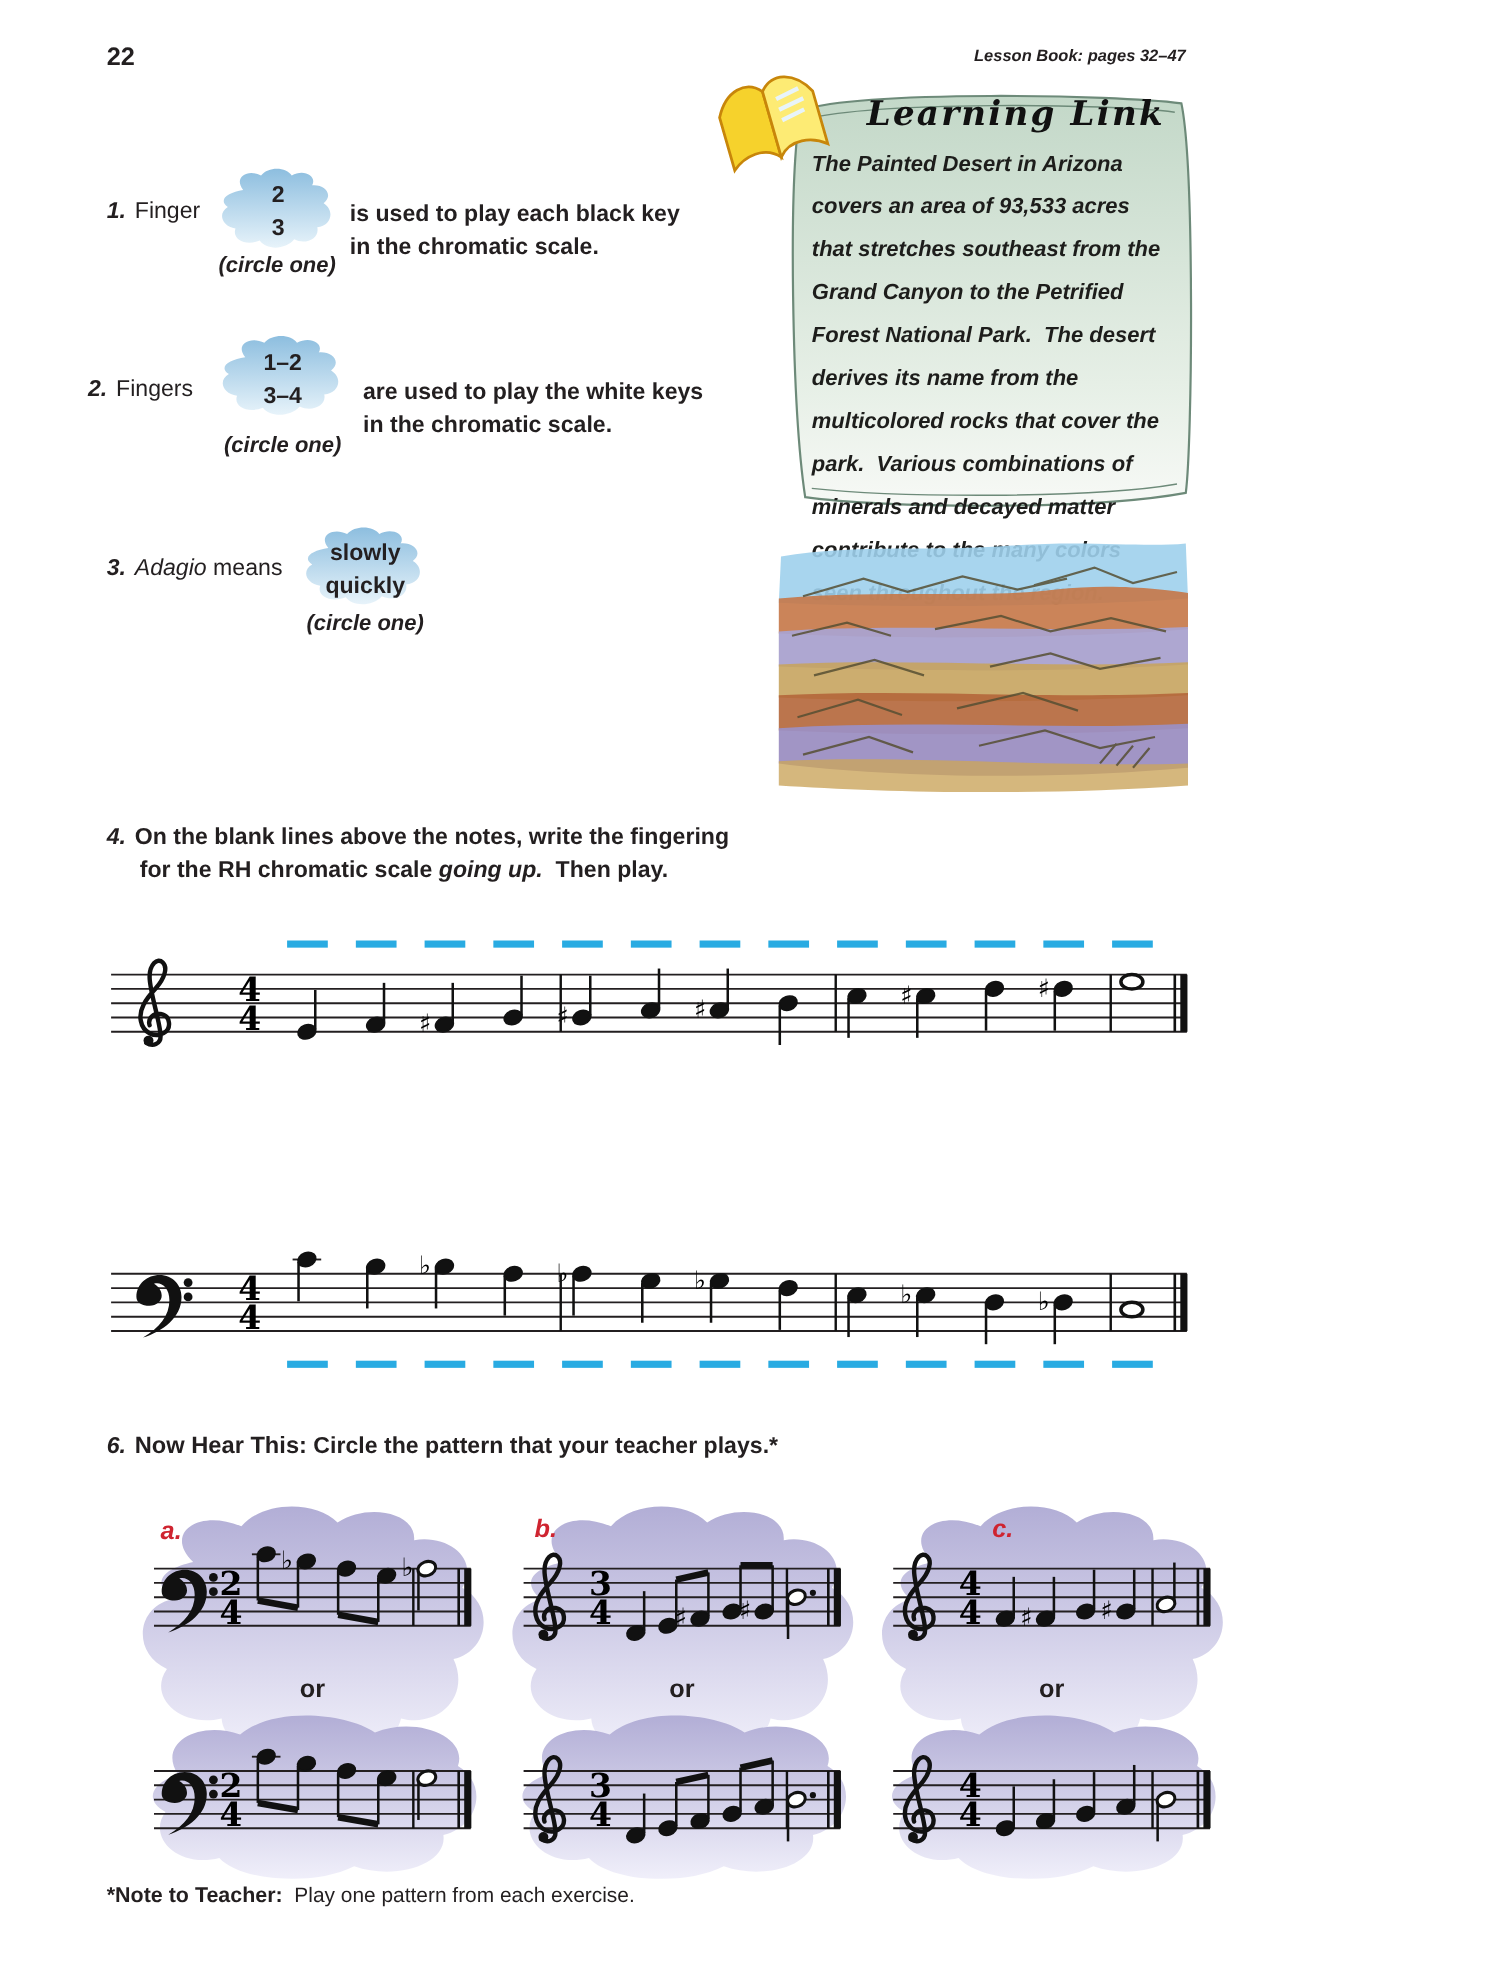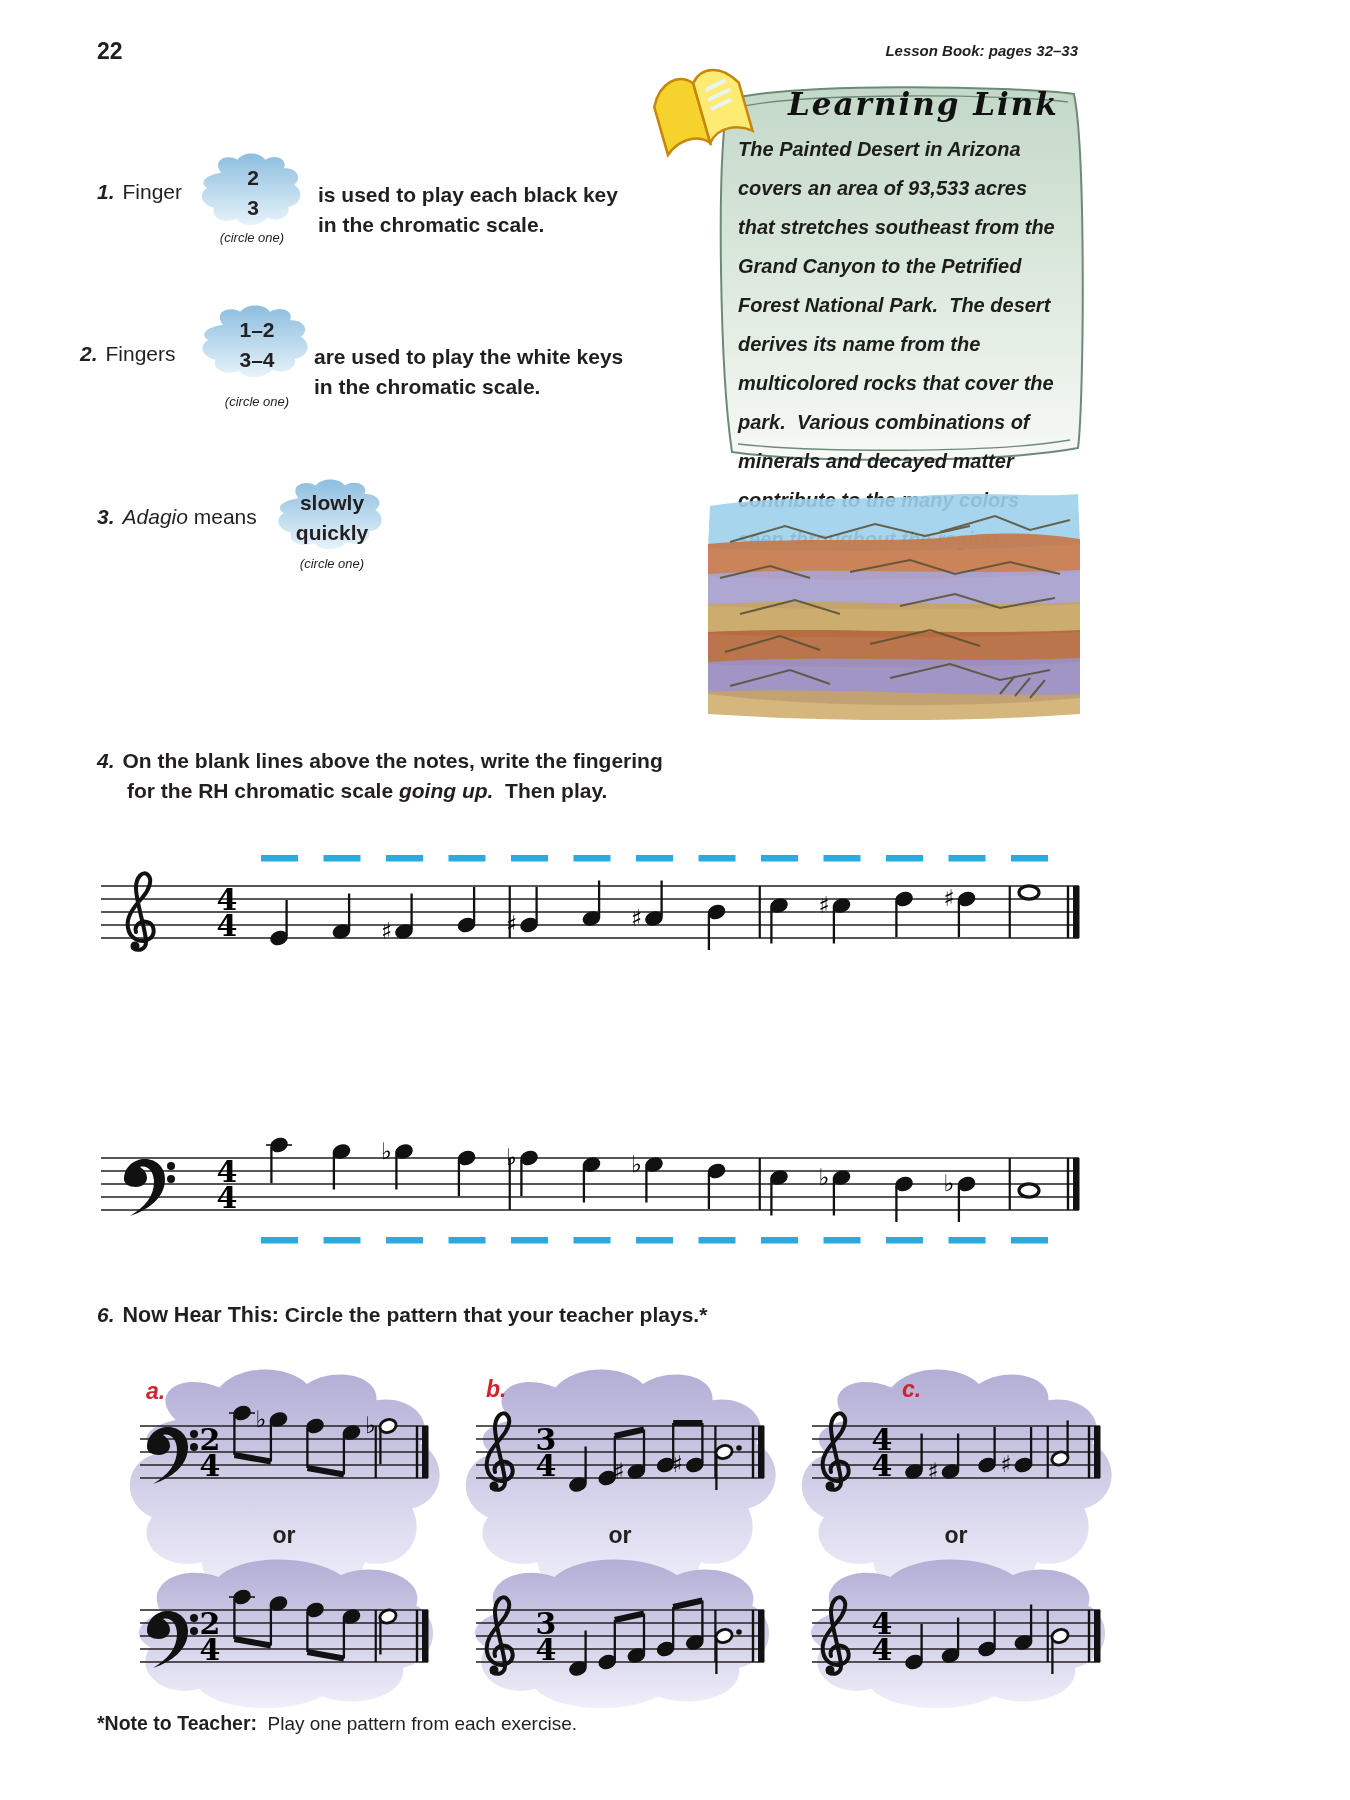--- a/index.html
+++ b/index.html
@@ -11,21 +11,21 @@
   .title{font-size:31px;font-weight:800;color:#cf2430;letter-spacing:.2px;}
   .qnum{font-size:21px;font-weight:700;font-style:italic;margin-right:8px;}
   .qtext{font-size:21px;font-weight:400;}
   .qline{font-size:21px;font-weight:600;line-height:30px;}
   .pre{white-space:pre-wrap;}
   .cloud{position:absolute;}
   .cloud svg.bg{position:absolute;left:0;top:0;width:100%;height:100%;}
   .copts{position:relative;width:100%;height:100%;display:flex;flex-direction:column;
          align-items:center;justify-content:center;gap:6px;}
   .copt{font-size:21px;font-weight:700;line-height:24px;cursor:pointer;}
-  .circleone{font-size:13px;font-weight:400;font-style:italic;text-align:center;}
+  .circleone{font-size:20px;font-weight:700;font-style:italic;text-align:center;}
   .llink-box{position:absolute;}
   .llink-frame{position:absolute;left:0;top:0;width:100%;height:100%;}
   .lltitle{font-family:"DejaVu Serif",serif;font-style:italic;font-weight:700;
            font-size:31px;letter-spacing:2px;color:#111;}
   .llbody{font-size:20px;font-style:italic;font-weight:600;line-height:39px;color:#1d1d1b;}
   .timesig{font:700 30px "DejaVu Serif",serif;}
   .acc{font:400 23px "DejaVu Sans",sans-serif;}
   .orlbl{font-size:23px;font-weight:800;text-align:center;}
   .patlbl{font-size:23px;font-weight:800;color:#cf2430;font-style:italic;}
   .footer{font-size:19px;}
@@ -62,21 +62,21 @@
     </g>
     <path id="bluecloud" d="M50,38 C34,16 58,2 78,14 C90,-2 118,0 126,14 C144,2 166,14 158,30 C178,28 192,46 176,60 C194,72 188,98 166,100 C170,118 148,130 130,120 C116,138 86,138 76,122 C54,132 32,120 38,102 C16,98 10,76 26,66 C10,54 26,42 50,38 Z"></path>
     <path id="purpcloud" d="M64,60 C36,30 70,6 108,24 C128,-2 176,-2 196,20 C224,0 268,10 266,38 C298,32 326,58 310,86 C340,104 334,150 302,158 C318,196 288,228 254,218 C248,250 196,260 172,238 C146,262 92,252 90,218 C52,228 22,196 40,168 C8,152 12,106 44,98 C24,78 40,66 64,60 Z"></path>
     <path id="purpcloud2" d="M40,60 C20,30 60,8 100,22 C130,-4 200,0 230,20 C270,4 320,24 310,52 C340,70 330,110 296,118 C300,146 250,162 210,148 C170,168 100,162 80,140 C40,150 10,120 28,96 C6,84 16,68 40,60 Z"></path>
   </defs>
 </svg>
 
 <div class="page">
 
   <div class="abs pagenum" style="left:97px;top:38px">22</div>
-  <div class="abs lessonref" style="left:0;top:42px;width:1078px;text-align:right">Lesson Book: pages 32–33</div>
+  <div class="abs lessonref" style="left:0;top:42px;width:1078px;text-align:right">Lesson Book: pages 32–47</div>
 
   <div class="abs" style="left:97px;top:180px">
     <span class="qnum">1.</span><span class="qtext">Finger</span>
   </div>
   <div class="cloud" style="left:192px;top:152px;width:122px;height:82px">
     <svg class="bg" viewBox="0 0 210 150" preserveAspectRatio="none">
         <use href="#bluecloud" fill="url(#gblue)"></use>
       </svg>
     <div class="copts">
       <div class="copt">2</div>
@@ -95,21 +95,21 @@
   <div class="cloud" style="left:192px;top:304px;width:130px;height:82px">
     <svg class="bg" viewBox="0 0 210 150" preserveAspectRatio="none">
         <use href="#bluecloud" fill="url(#gblue)"></use>
       </svg>
     <div class="copts">
       <div class="copt">1–2</div>
       <div class="copt">3–4</div>
     </div>
   </div>
   <div class="abs circleone" style="left:187px;top:394px;width:140px">(circle one)</div>
-  <div class="abs qline" style="left:314px;top:342px">
+  <div class="abs qline" style="left:330px;top:342px">
     <div>are used to play the white keys</div>
     <div>in the chromatic scale.</div>
   </div>
 
   <div class="abs" style="left:97px;top:505px">
     <span class="qnum">3.</span><i class="qtext">Adagio</i><span class="qtext pre"> means</span>
   </div>
   <div class="cloud" style="left:268px;top:478px;width:128px;height:80px">
     <svg class="bg" viewBox="0 0 210 150" preserveAspectRatio="none">
         <use href="#bluecloud" fill="url(#gblue)"></use>

